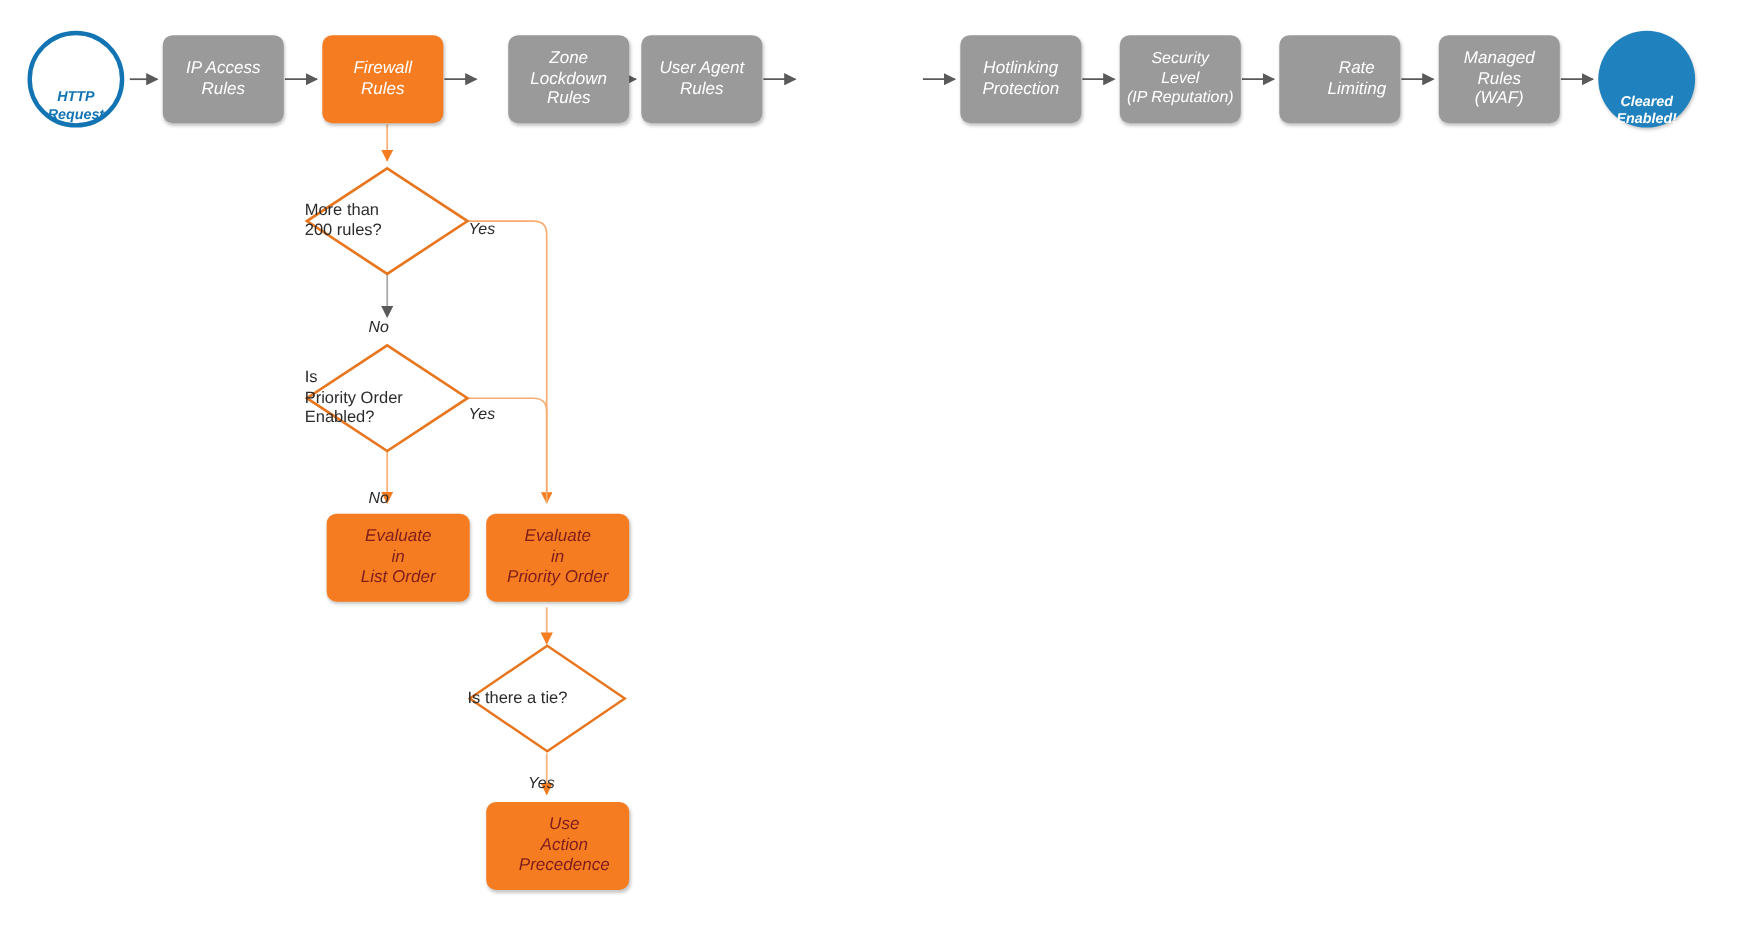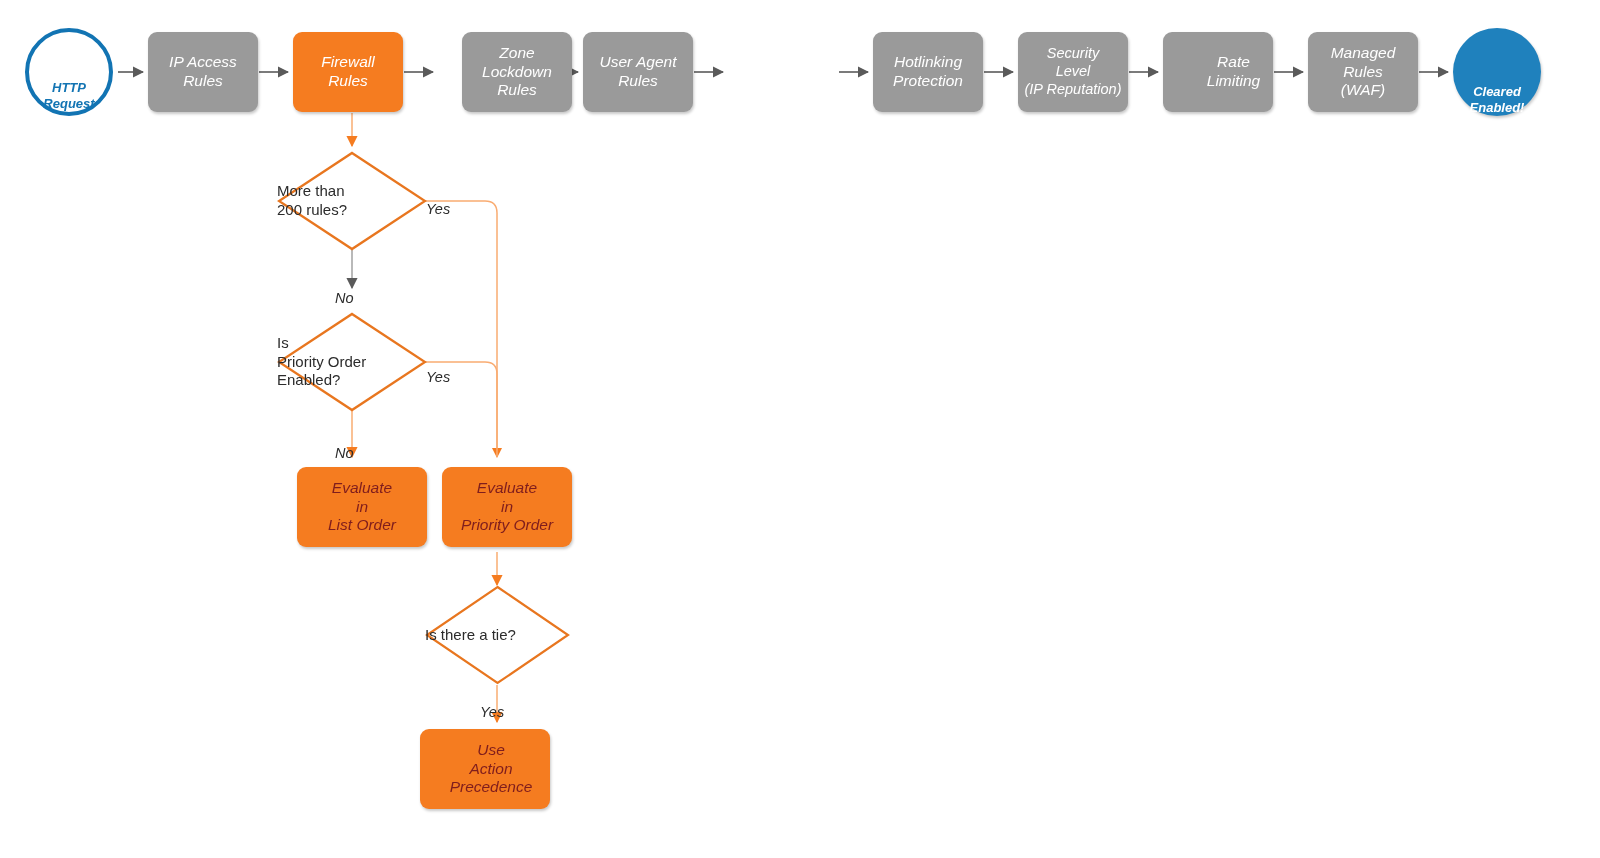--- a/index.html
+++ b/index.html
@@ -259,19 +259,19 @@
   <div class="node diamond" style="left:425px; top:585px; width:145px; height:100px;">
     <svg class="dshape" viewBox="0 0 145 100" preserveAspectRatio="none">
       <polygon points="72.5,2 143,50 72.5,98 2,50" fill="#ffffff" stroke="#e8761f" stroke-width="2.2"></polygon>
     </svg>
     <span class="dlabel">Is there a tie?</span>
   </div>
   <div class="elabel" style="left:480px; top:684px;">
     <span>Yes</span>
   </div>
 
-  <div class="node rbox" style="left:420px; top:729px;padding-left:12px;">
+  <div class="node rbox" style="left:442px; top:729px;padding-left:12px;">
     <span>Use
 Action
 Precedence</span>
   </div>
 
 </div>
 
 </body></html>

